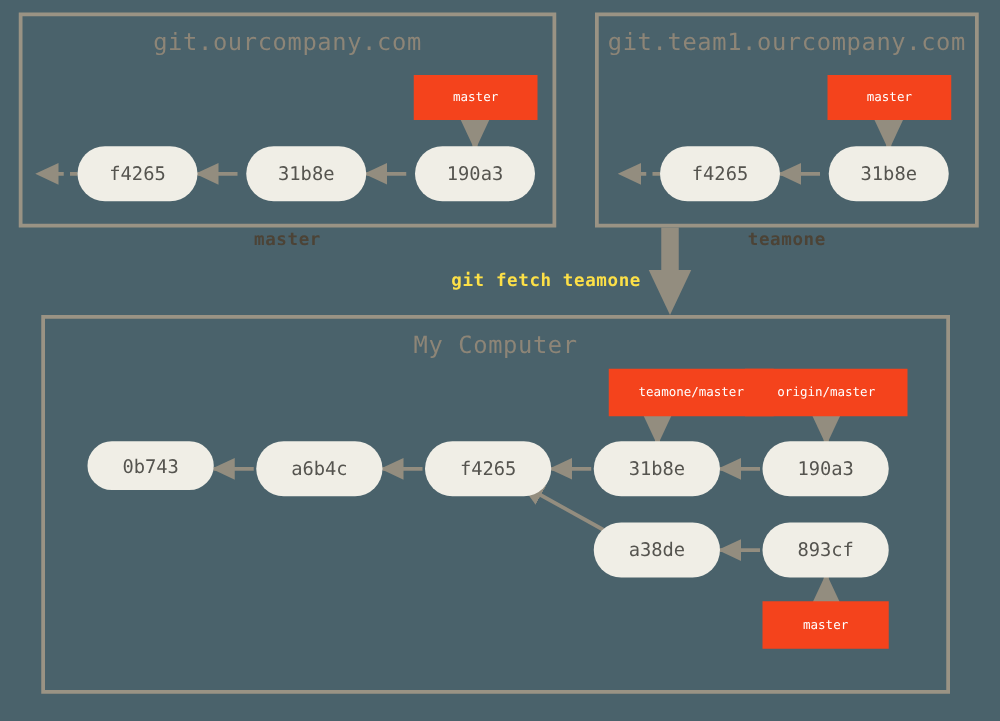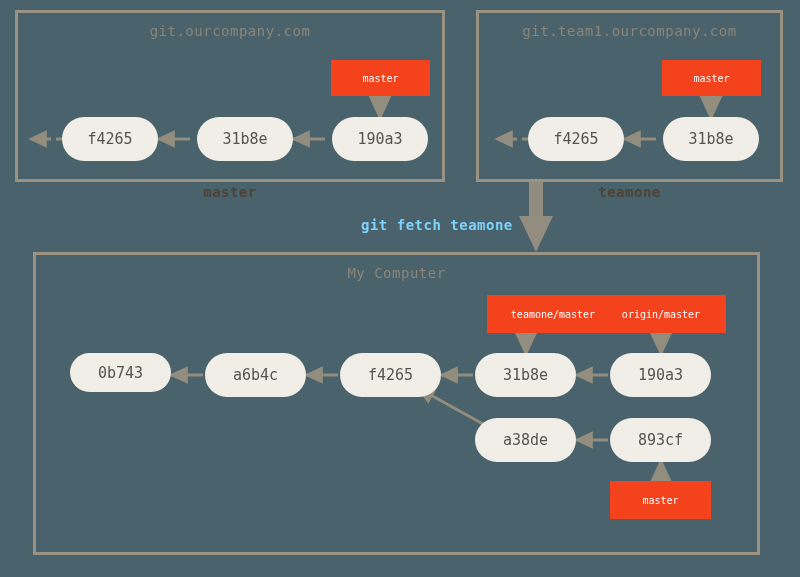--- a/index.html
+++ b/index.html
@@ -28,21 +28,21 @@
     border: 3px solid #9a9384;
     box-sizing: border-box;
   }
   .panel-title {
     position: absolute;
     left: 0;
     right: 0;
     top: 10px;
     text-align: center;
     color: #8d8577;
-    font-size: 14px;
+    font-size: 19px;
     letter-spacing: 0.5px;
     font-family: "DejaVu Sans Mono", "Liberation Mono", monospace;
   }
   .panel-caption {
     position: absolute;
     text-align: center;
     color: #4c4336;
     font-size: 14px;
     font-weight: bold;
     letter-spacing: 0.5px;
@@ -66,21 +66,21 @@
     color: #ffffff;
     font-size: 10px;
     display: flex;
     align-items: center;
     justify-content: center;
     box-sizing: border-box;
     font-family: "DejaVu Sans Mono", "Liberation Mono", monospace;
   }
   .fetch-label {
     position: absolute;
-    color: #7dd3fc;
+    color: #fde047;
     font-size: 14px;
     font-weight: bold;
     letter-spacing: 0.5px;
     white-space: nowrap;
     font-family: "DejaVu Sans Mono", "Liberation Mono", monospace;
   }
 </style>
 </head>
 <body>
 

